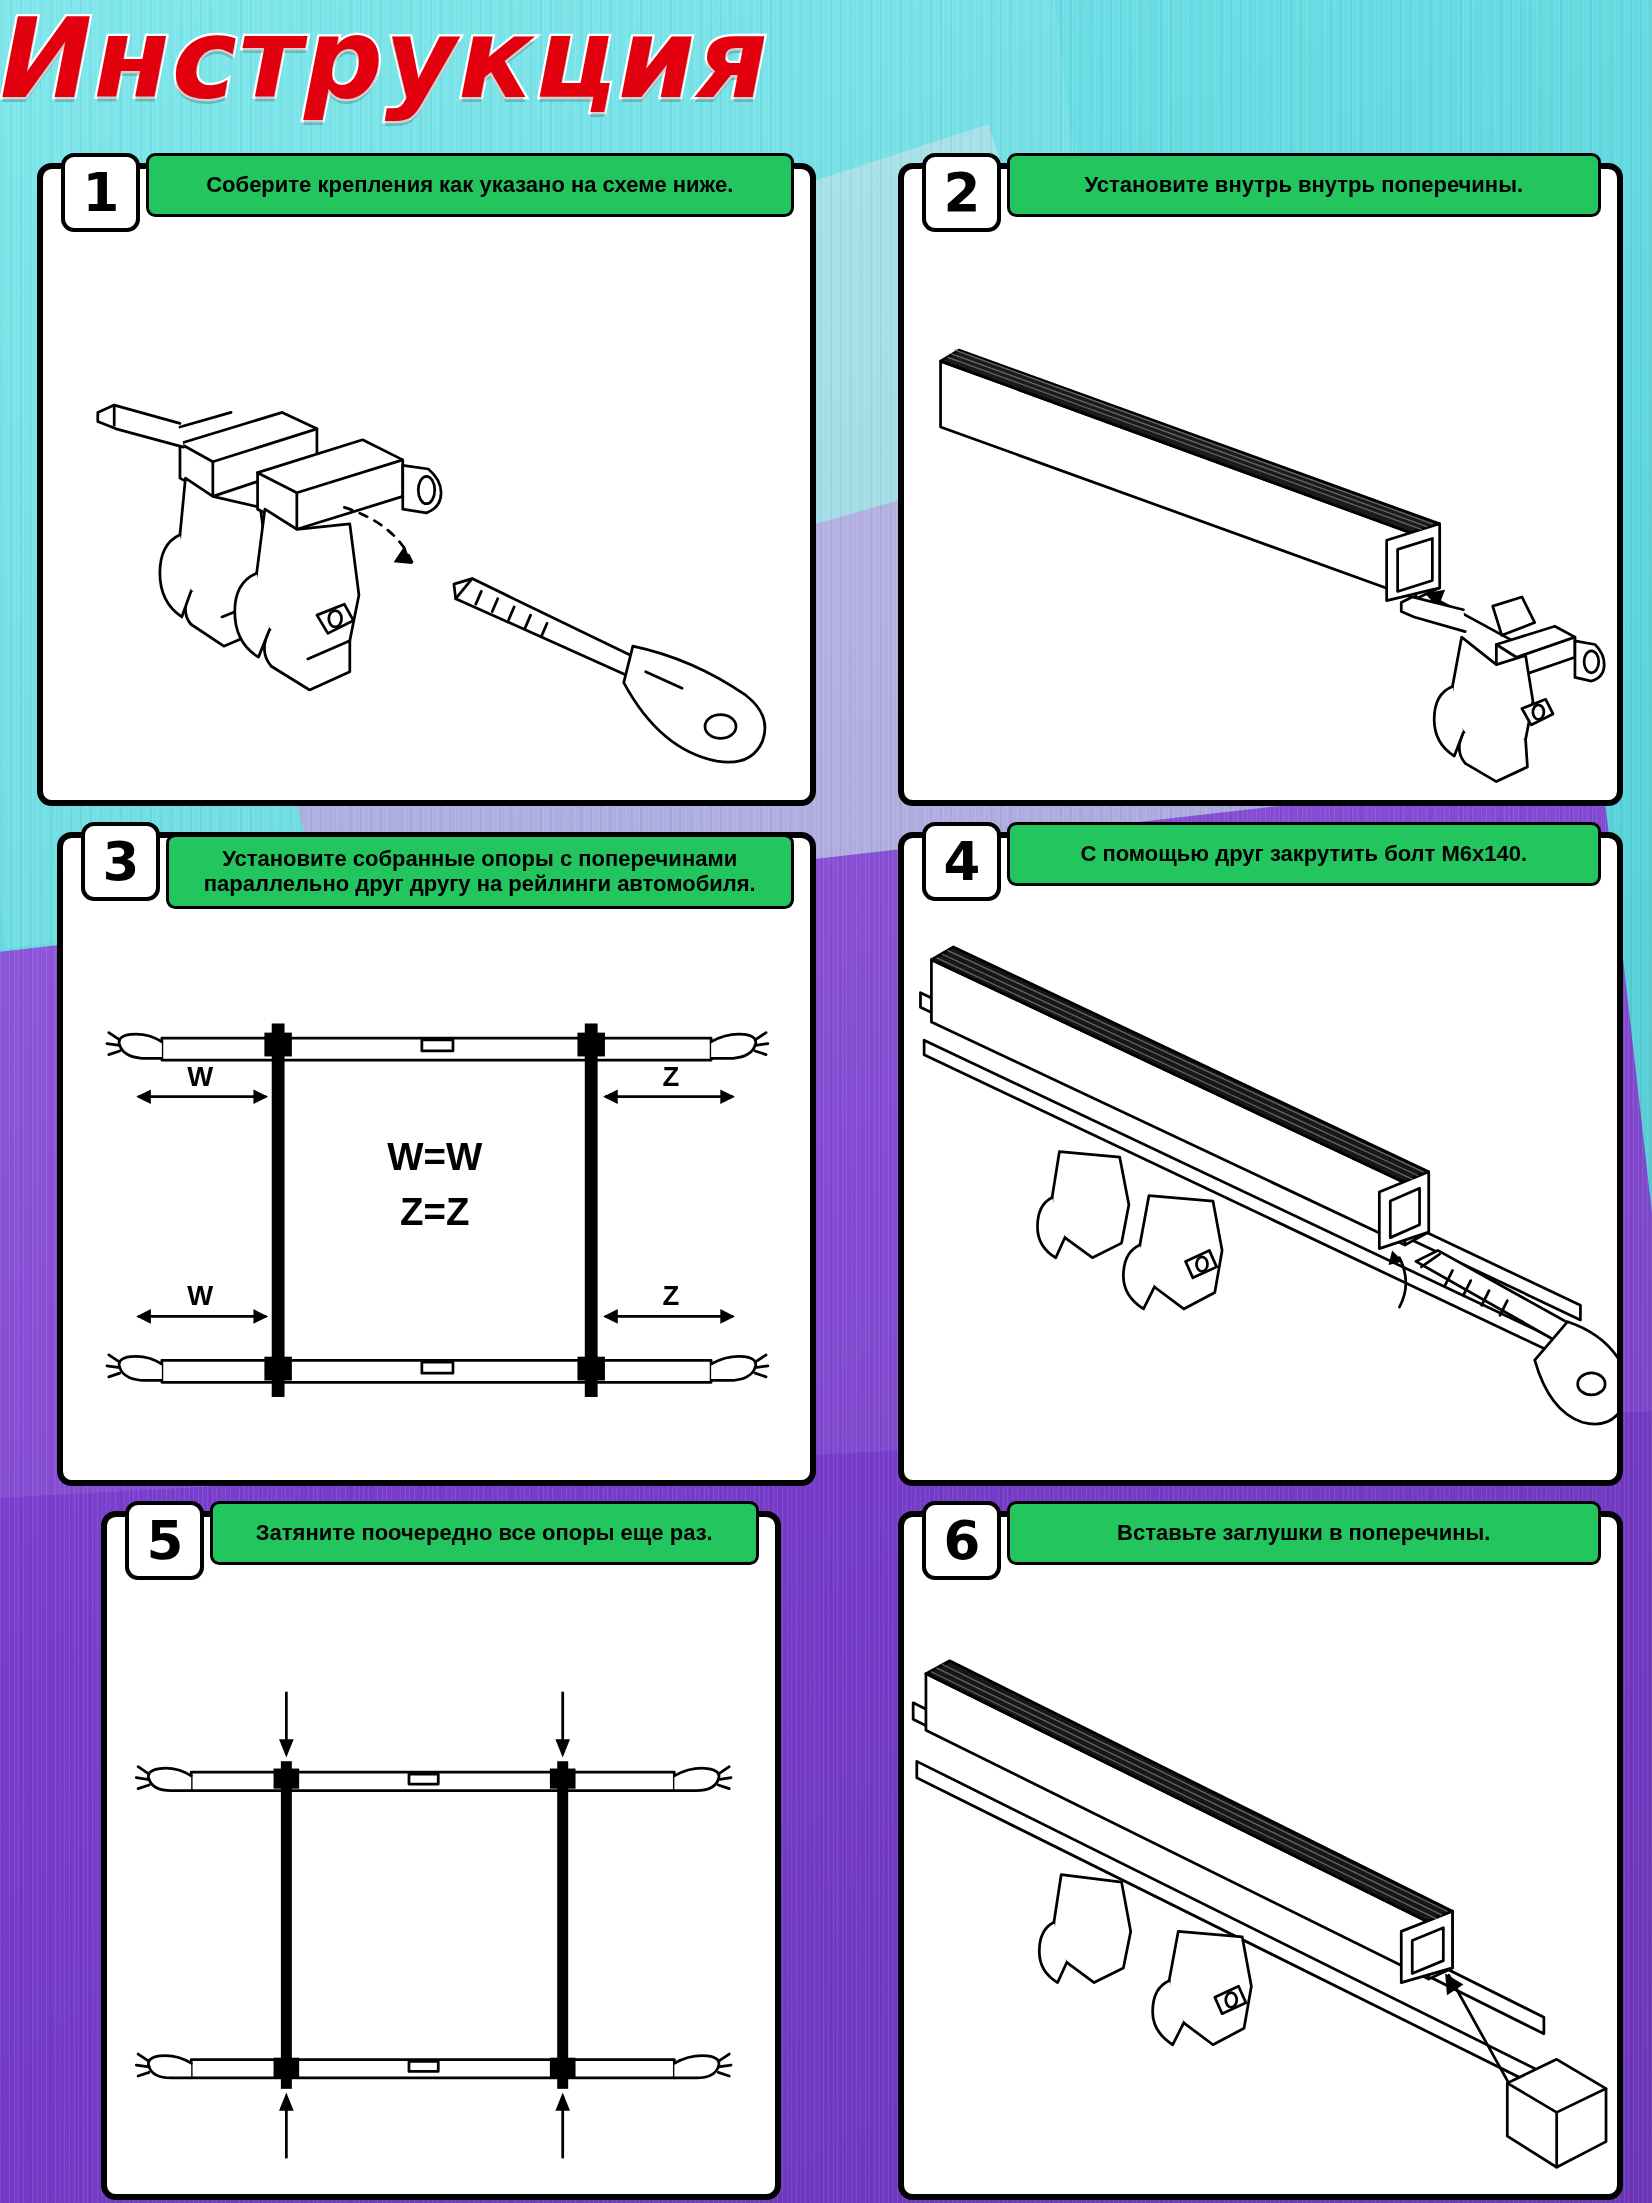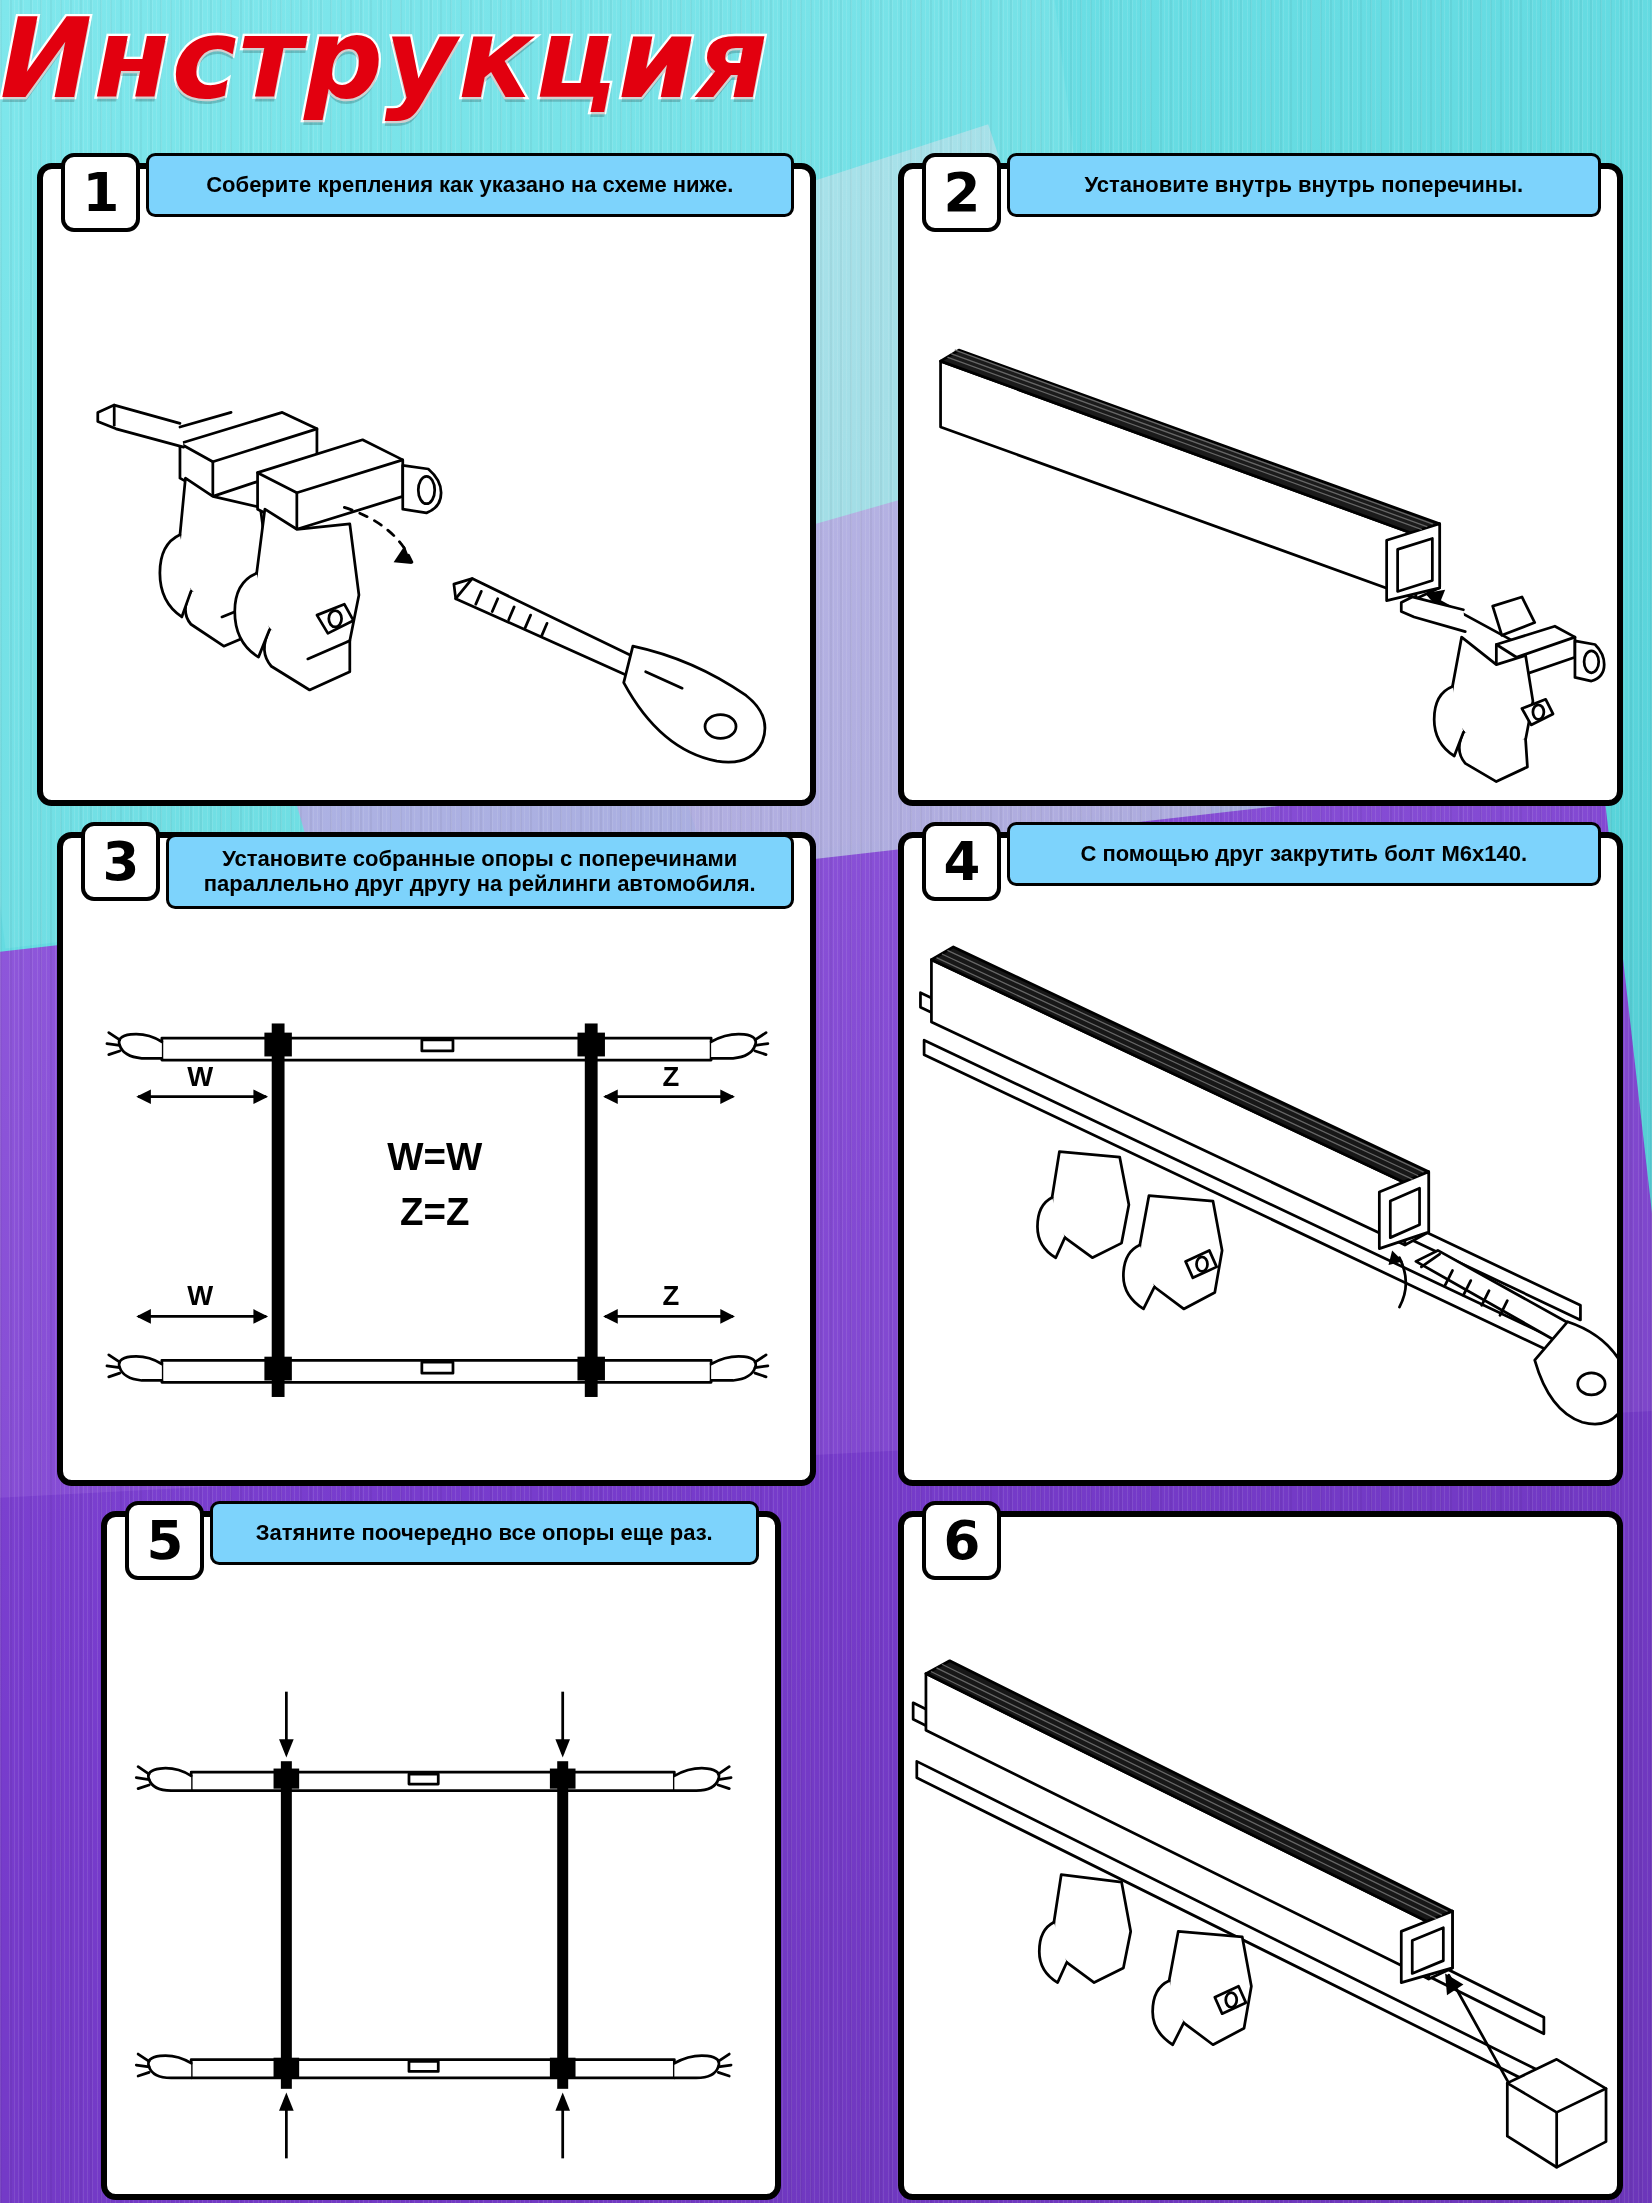--- a/index.html
+++ b/index.html
@@ -148,21 +148,21 @@
 
   
   .caption {
     position: absolute;
     left: 103px;
     top: -16.5px;
     right: 16.5px;
     min-height: 64px;
     border: 3.7px solid #000;
     border-radius: 9.2px;
-    background: #7dd3fc;
+    background: #22c55e;
     box-sizing: border-box;
     display: flex;
     align-items: center;
     justify-content: center;
     text-align: center;
     padding: 5.5px 13px;
     font-size: 22px;
     font-weight: bold;
     line-height: 1.15;
     z-index: 3;
@@ -427,20 +427,21 @@
           <path d="M188 578 L196 558 L204 578" fill="#000" stroke="none"></path>
           <path d="M498 630 L498 562"></path>
           <path d="M490 578 L498 558 L506 578" fill="#000" stroke="none"></path>
         </g>
       </svg>
     </div>
   </div>
 
   <div class="panel p6">
     <div class="badge">6</div>
+    <div class="caption">Вставьте заглушки в поперечины.</div>
     <div class="art">
       <svg viewBox="0 0 780 668" preserveAspectRatio="xMidYMid meet">
         <g fill="none" stroke="#000" stroke-width="3" stroke-linejoin="round" stroke-linecap="round">
 
           <path d="M10 132 L700 476 L700 494 L10 150 Z" fill="#fff"></path>
           <path d="M14 196 L706 540 L706 558 L14 214 Z" fill="#fff"></path>
 
           <path d="M24 100 L574 372 L574 434 L24 162 Z" fill="#fff"></path>
           <path d="M24 100 L50 86 L600 360 L574 372 Z" fill="#171717" stroke="#000"></path>
           <path d="M574 372 L600 360 L600 422 L574 434 Z" fill="#fff"></path>

